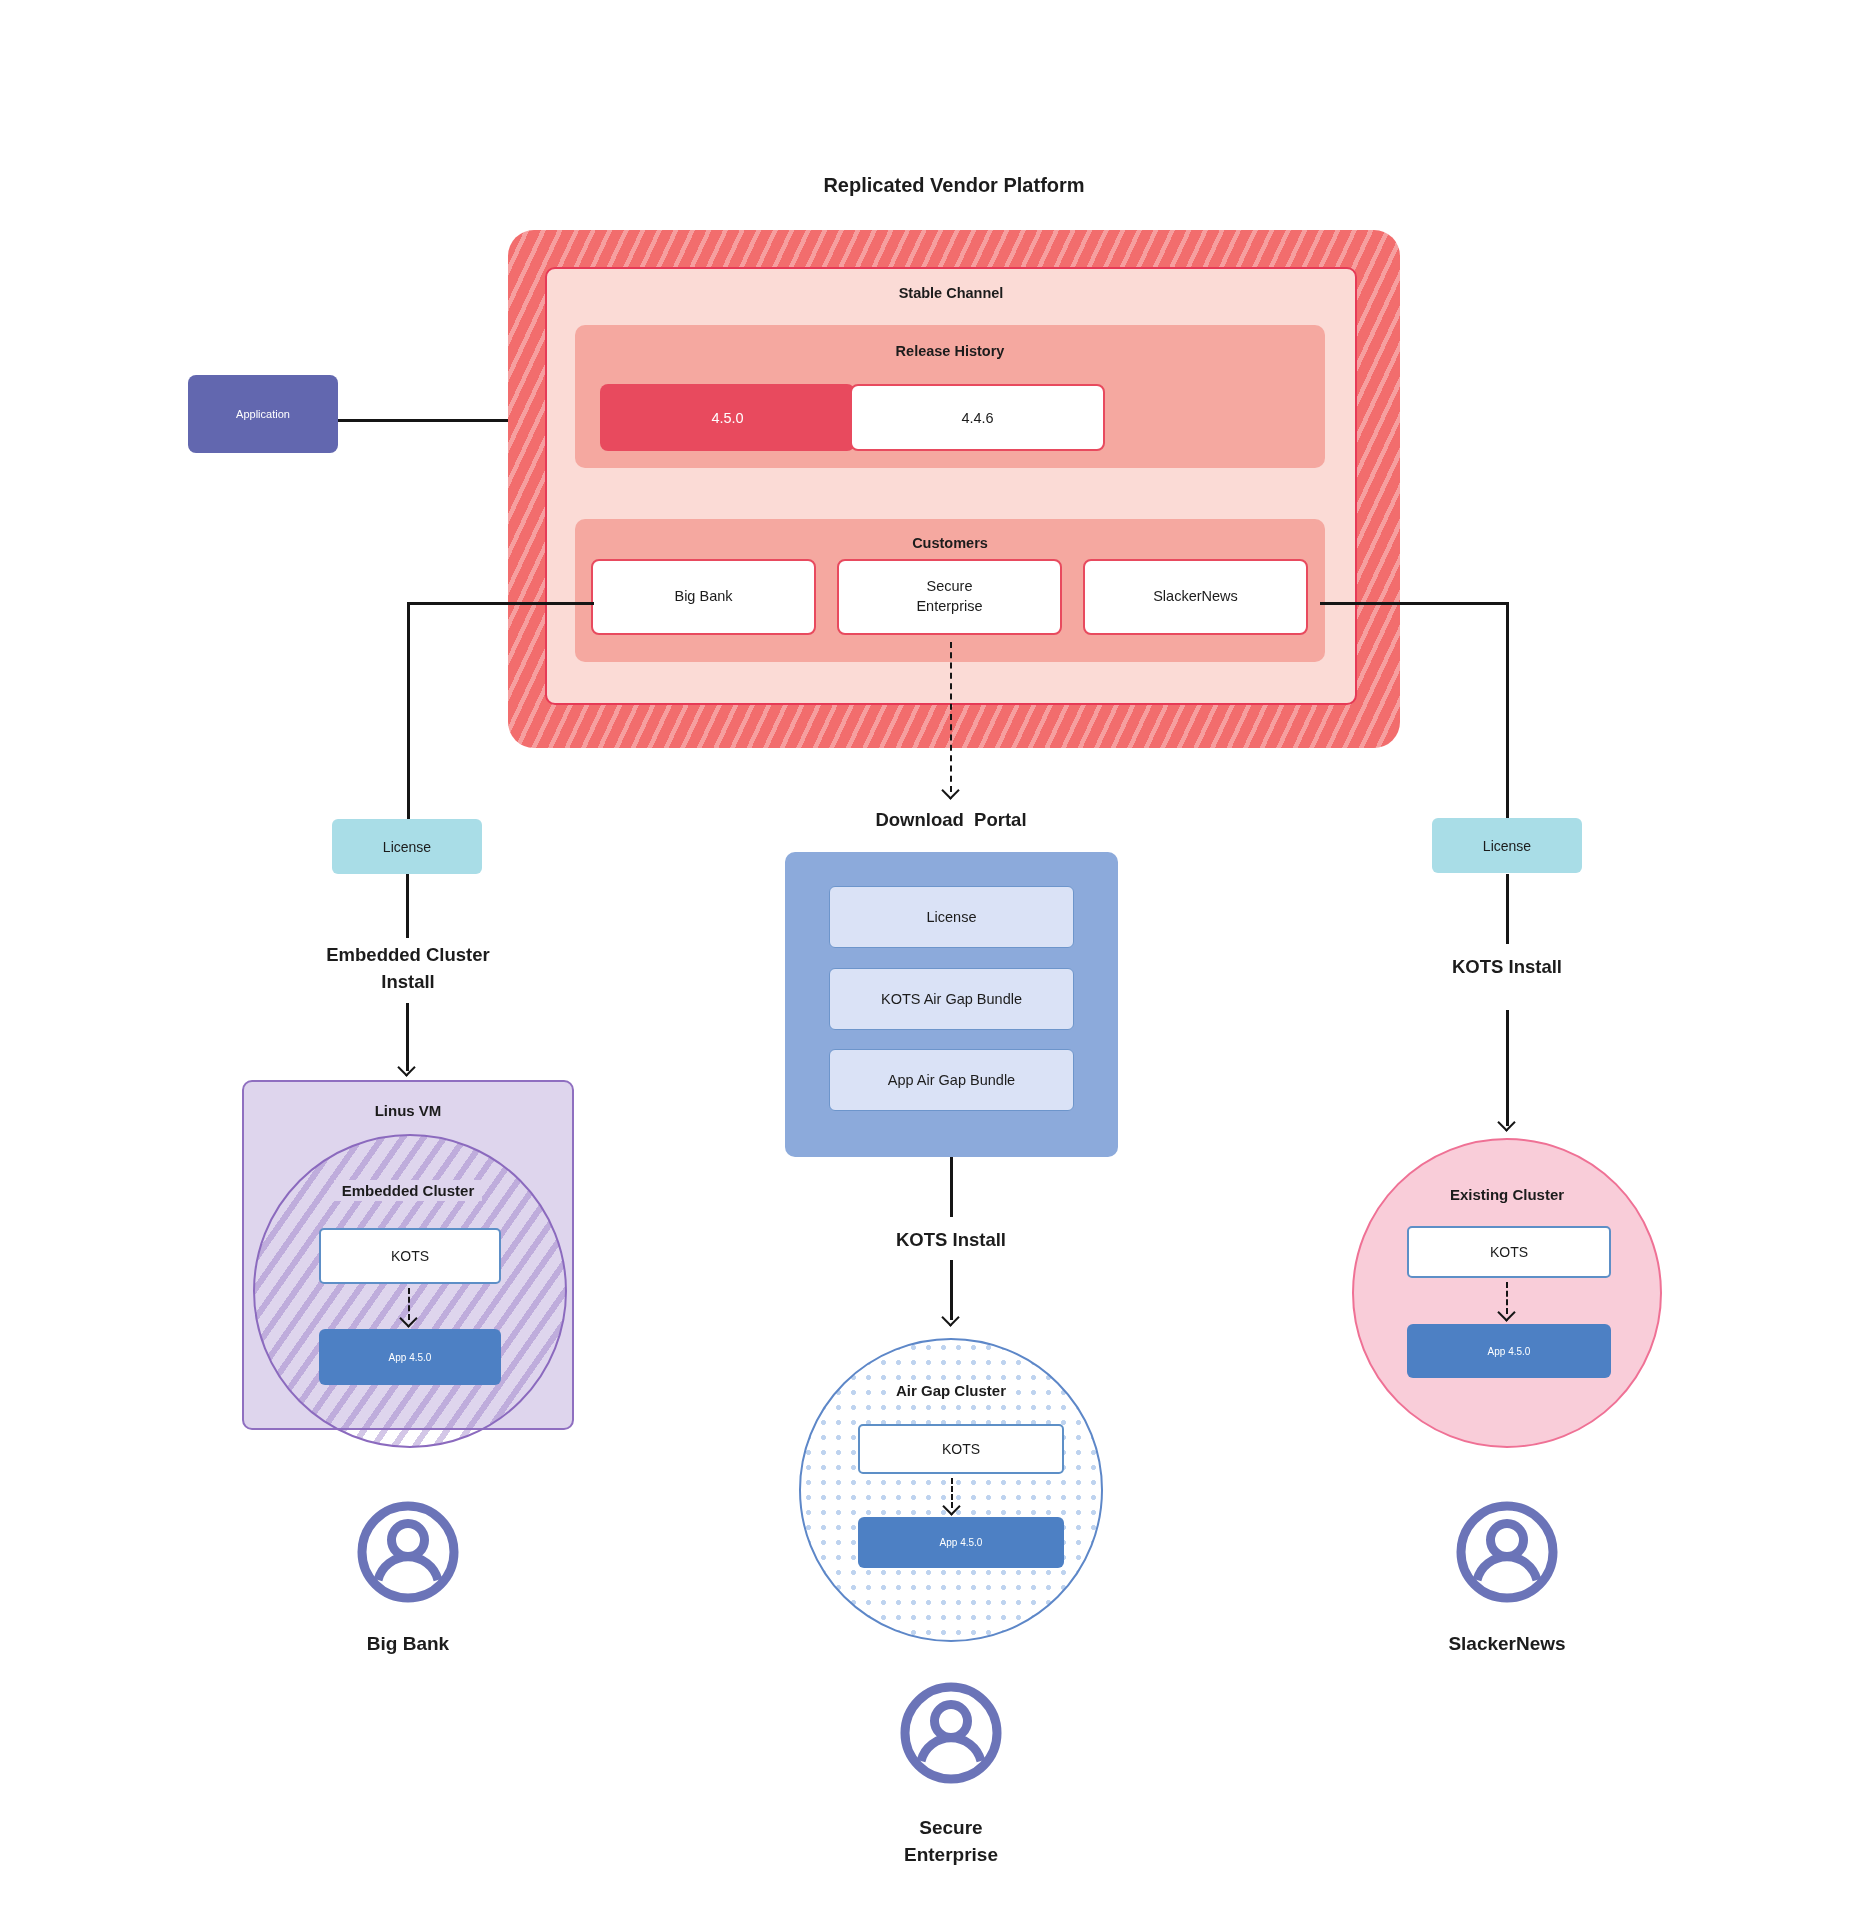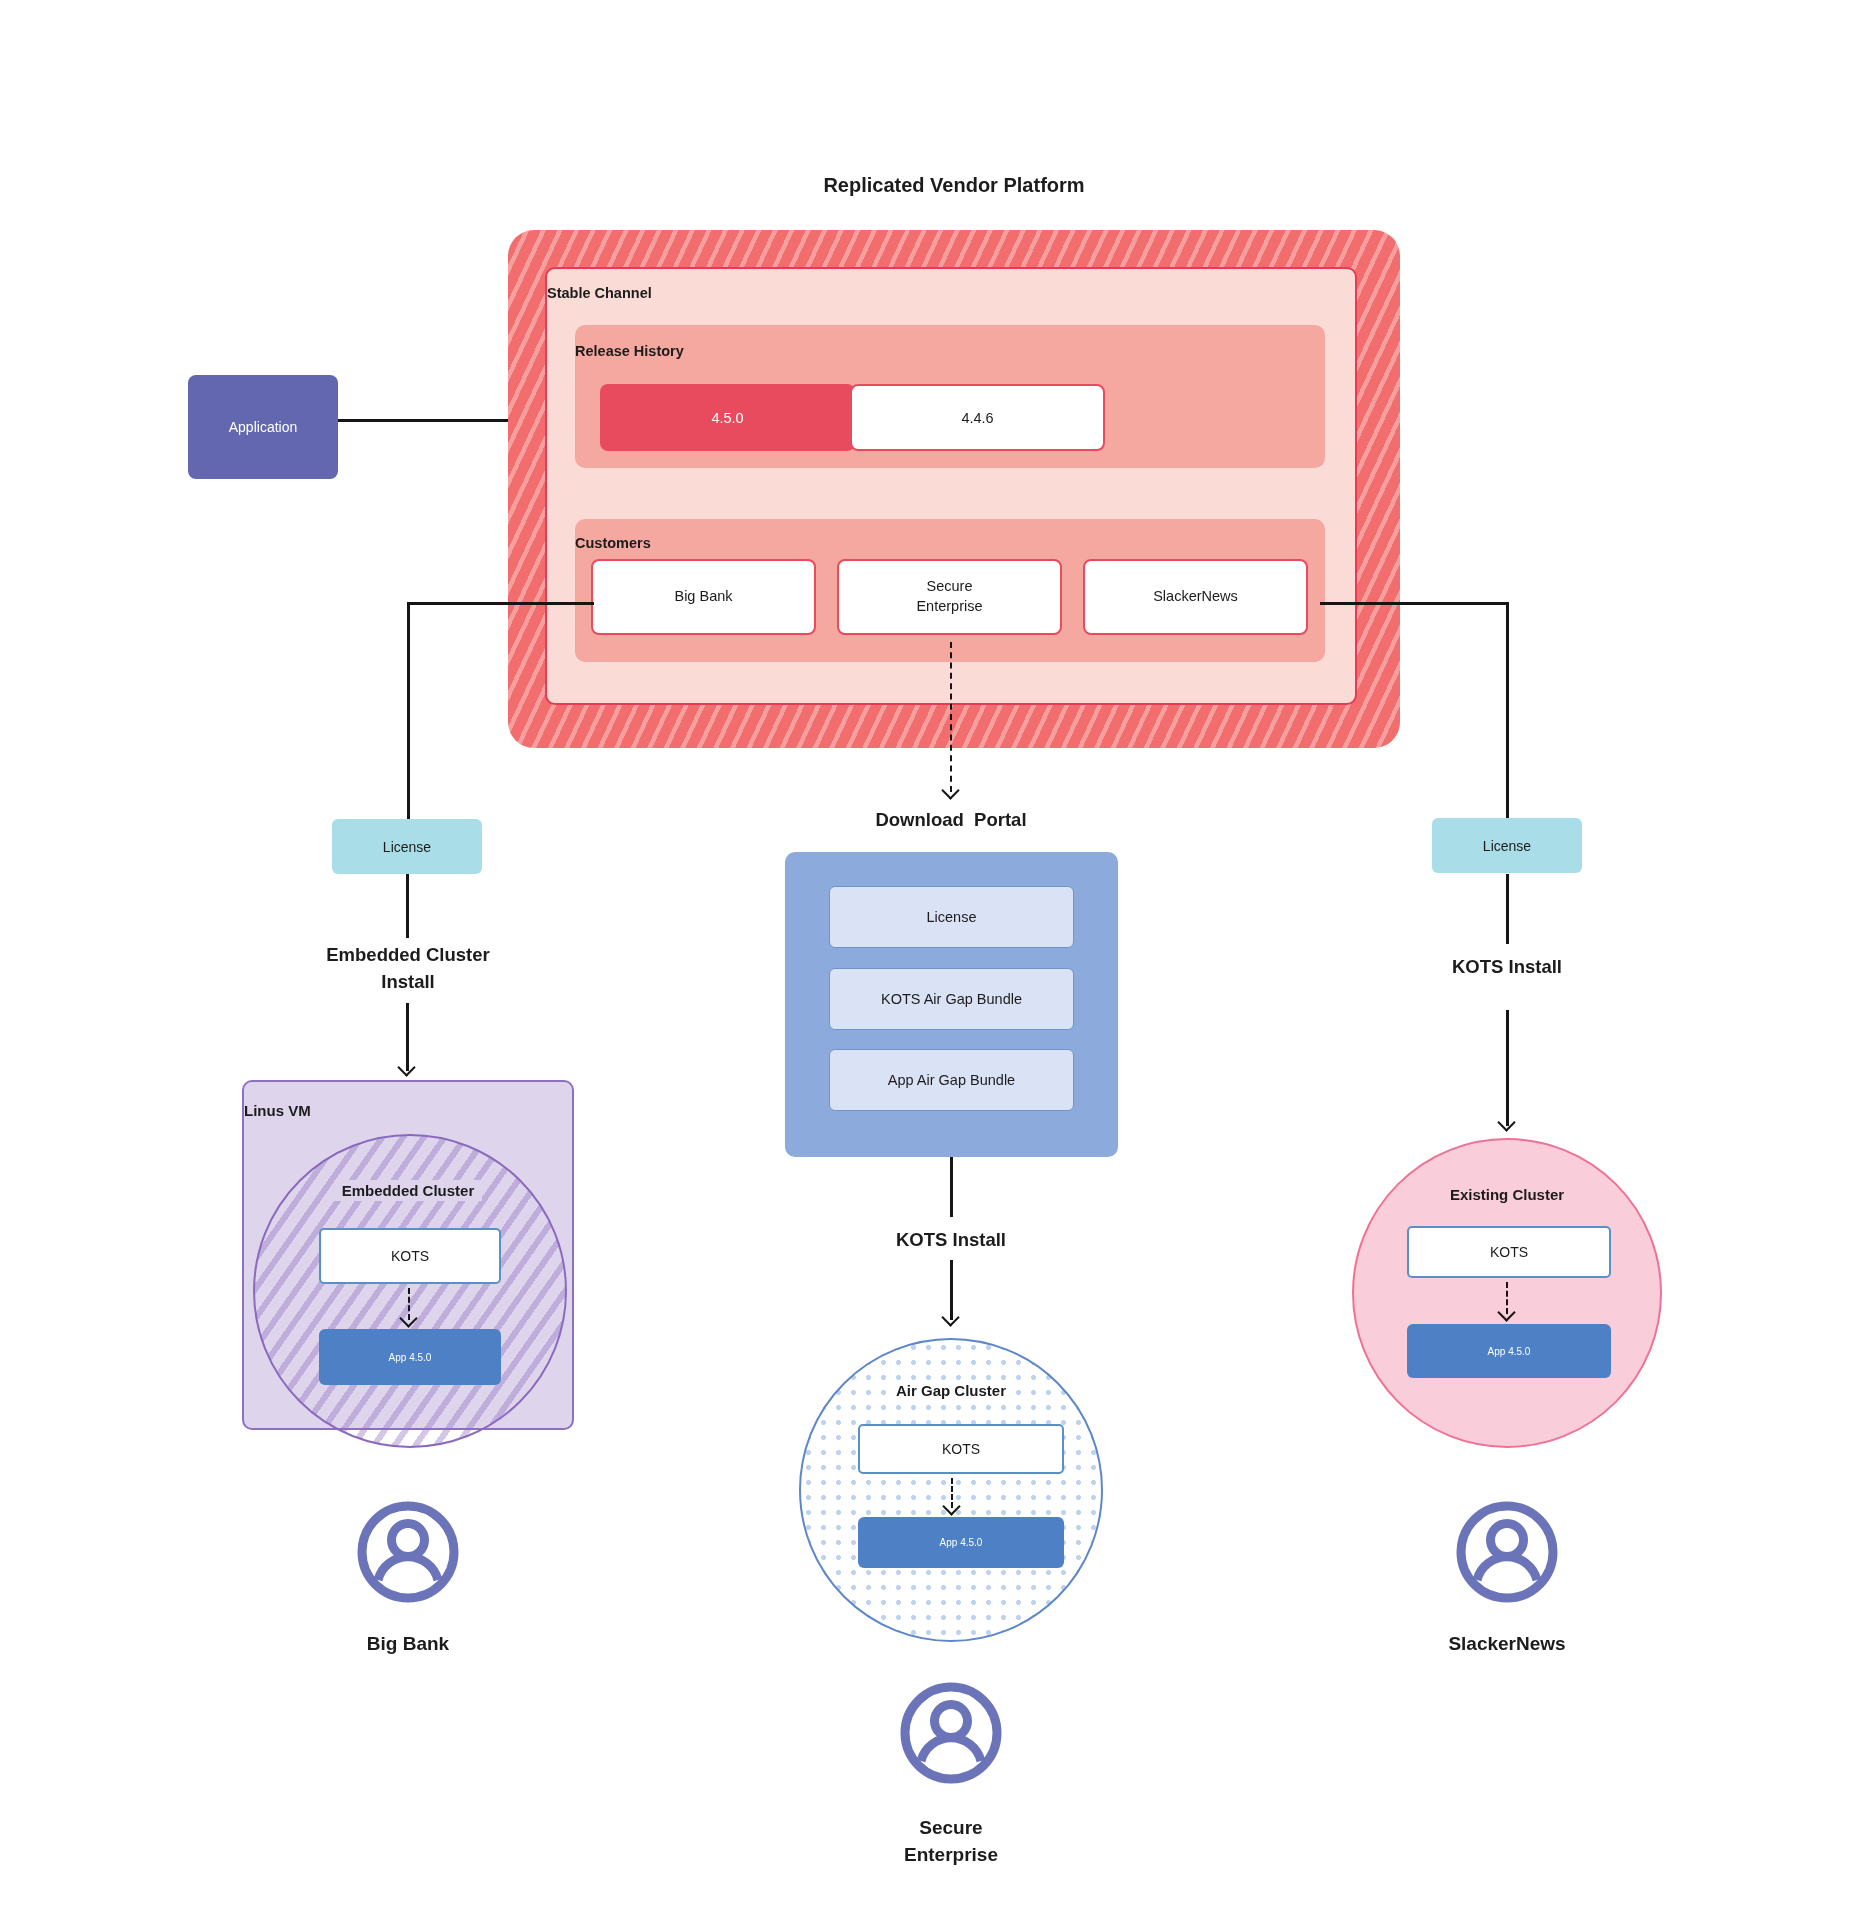--- a/index.html
+++ b/index.html
@@ -18,32 +18,32 @@
   .ctr{display:flex;align-items:center;justify-content:center;text-align:center}
 
   .page-title{left:508px;top:174px;width:892px;font-size:20px;font-weight:600;text-align:center}
 
   
   .platform{left:508px;top:230px;width:892px;height:518px;border-radius:26px;
     background-color:var(--platform-red);
     background-image:repeating-linear-gradient(115deg,rgba(255,255,255,.34) 0 4.5px,rgba(255,255,255,0) 4.5px 15px);}
   .stable{position:absolute;left:37px;top:37px;width:812px;height:438px;background:var(--stable-fill);
     border:2.5px solid var(--stable-border);border-radius:10px}
-  .sec-label{position:absolute;left:0;width:100%;text-align:left;font-size:14.5px;font-weight:600}
+  .sec-label{position:absolute;left:0;width:100%;text-align:center;font-size:14.5px;font-weight:600}
   .container{position:absolute;left:28px;width:750px;height:143px;background:var(--container-fill);border-radius:10px}
   .chip{position:absolute;top:59px;width:255px;height:67px;border-radius:8px;font-size:14.5px}
   .chip.hot{background:var(--release-highlight);color:#fff}
   .chip.cold{background:#ffffff;border:2px solid var(--release-highlight)}
   .cust-box{position:absolute;top:40px;width:225px;height:76px;background:#fff;border:2px solid var(--release-highlight);
     border-radius:8px;font-size:14.5px;line-height:1.35}
   .wrap-narrow span{display:inline-block;max-width:95px}
 
   
-  .application{left:188px;top:375px;width:150px;height:104px;background:var(--application-purple);
-    border-radius:8px;color:#fff;font-size:14px}
+  .application{left:188px;top:375px;width:150px;height:78px;background:var(--application-purple);
+    border-radius:8px;color:#fff;font-size:11px}
   .license{width:150px;height:55px;background:var(--license-teal);border-radius:6px;font-size:14px}
   .flow-label{font-size:18.5px;font-weight:600;text-align:center;line-height:27px}
 
   .portal{left:785px;top:852px;width:333px;height:305px;background:var(--portal-blue);border-radius:10px}
   .portal-item{position:absolute;left:44px;width:245px;height:62px;background:var(--portal-item-fill);
     border:1.5px solid var(--portal-item-border);border-radius:6px;font-size:14.5px}
 
   .vmbox{left:242px;top:1080px;width:332px;height:350px;background:var(--vm-fill);
     border:2px solid var(--vm-border);border-radius:10px}
   .vmcircle{position:absolute;left:9px;top:52px;width:314px;height:314px;border-radius:50%;

